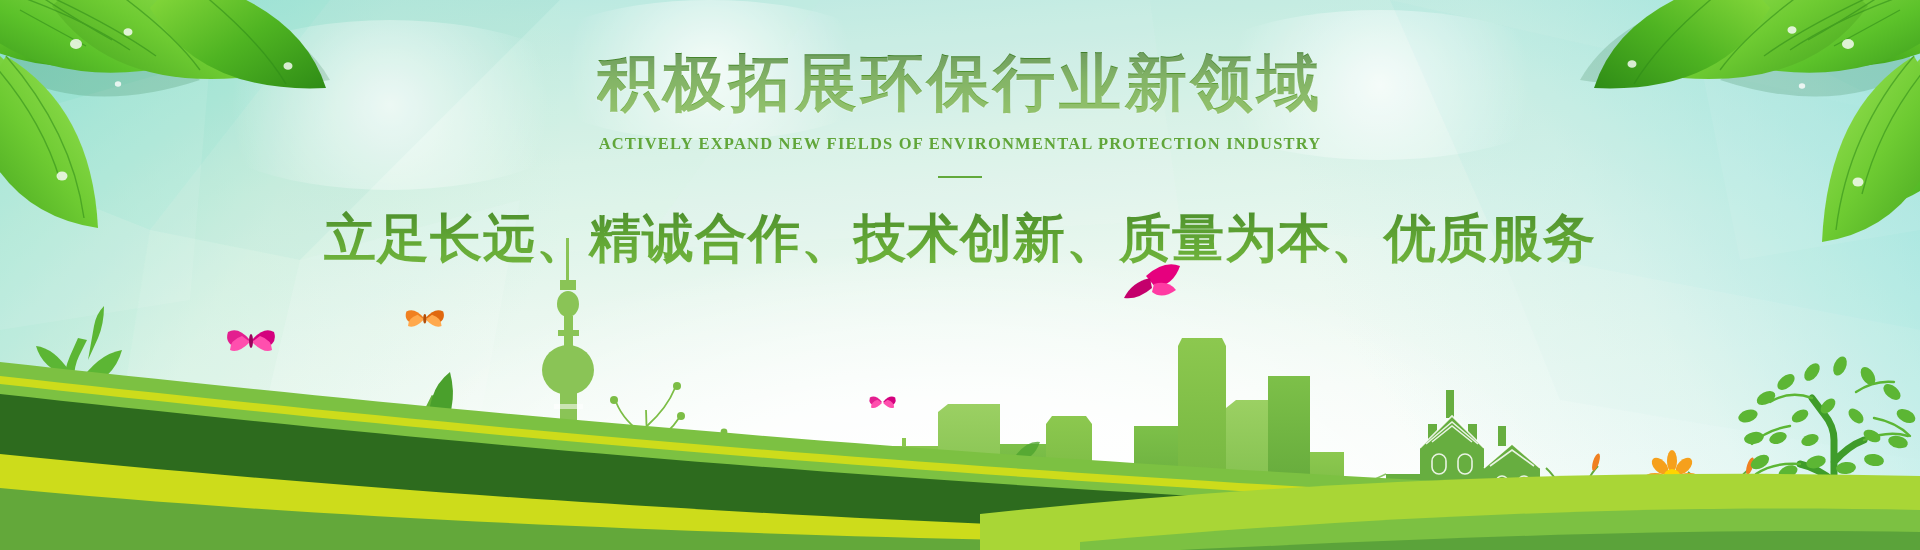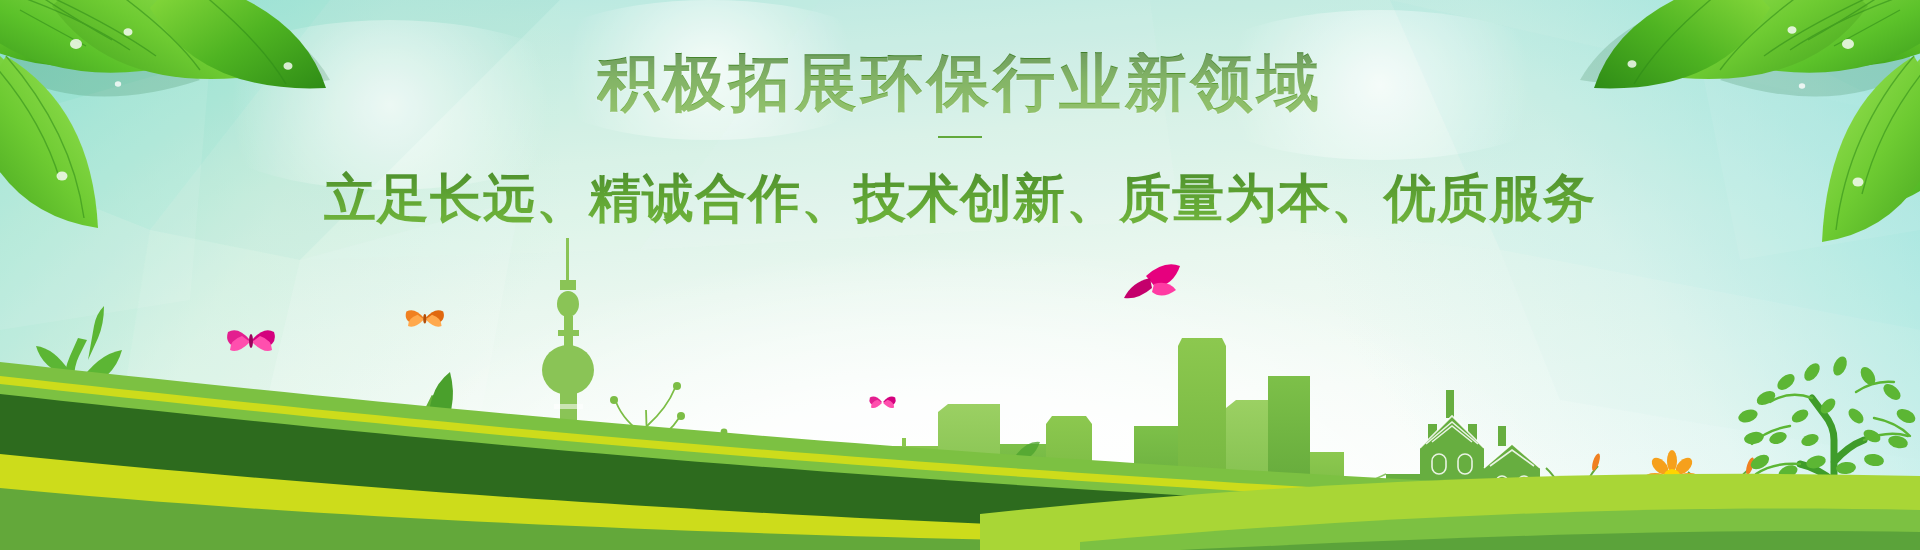--- a/index.html
+++ b/index.html
@@ -497,20 +497,21 @@
       <path d="M0 198 C 420 238, 980 258, 1920 260 L1920 260 L0 260 Z" fill="#63a83a"></path>
 
       <path d="M980 224 C 1280 192, 1600 178, 1920 186 L1920 260 L980 260 Z" fill="#a9d636"></path>
       <path d="M1080 252 C 1380 226, 1660 214, 1920 220 L1920 260 L1080 260 Z" fill="#7cc142"></path>
       <path d="M1180 260 C 1480 246, 1700 238, 1920 242 L1920 260 Z" fill="#5ba33a"></path>
     </svg>
   </div>
 
   <div class="textblock">
     <div class="title">积极拓展环保行业新领域</div>
+    <div class="subtitle">ACTIVELY EXPAND NEW FIELDS OF ENVIRONMENTAL PROTECTION INDUSTRY</div>
     <div class="divider"></div>
     <div class="tagline">立足长远、精诚合作、技术创新、质量为本、优质服务</div>
   </div>
 
   <div class="leaves-l">
     <svg viewBox="0 0 420 230">
       <defs>
         <linearGradient id="lgA" x1="0" y1="0" x2="1" y2="1">
           <stop offset="0%" stop-color="#8ede3f"></stop>
             <stop offset="55%" stop-color="#4fb422"></stop>

